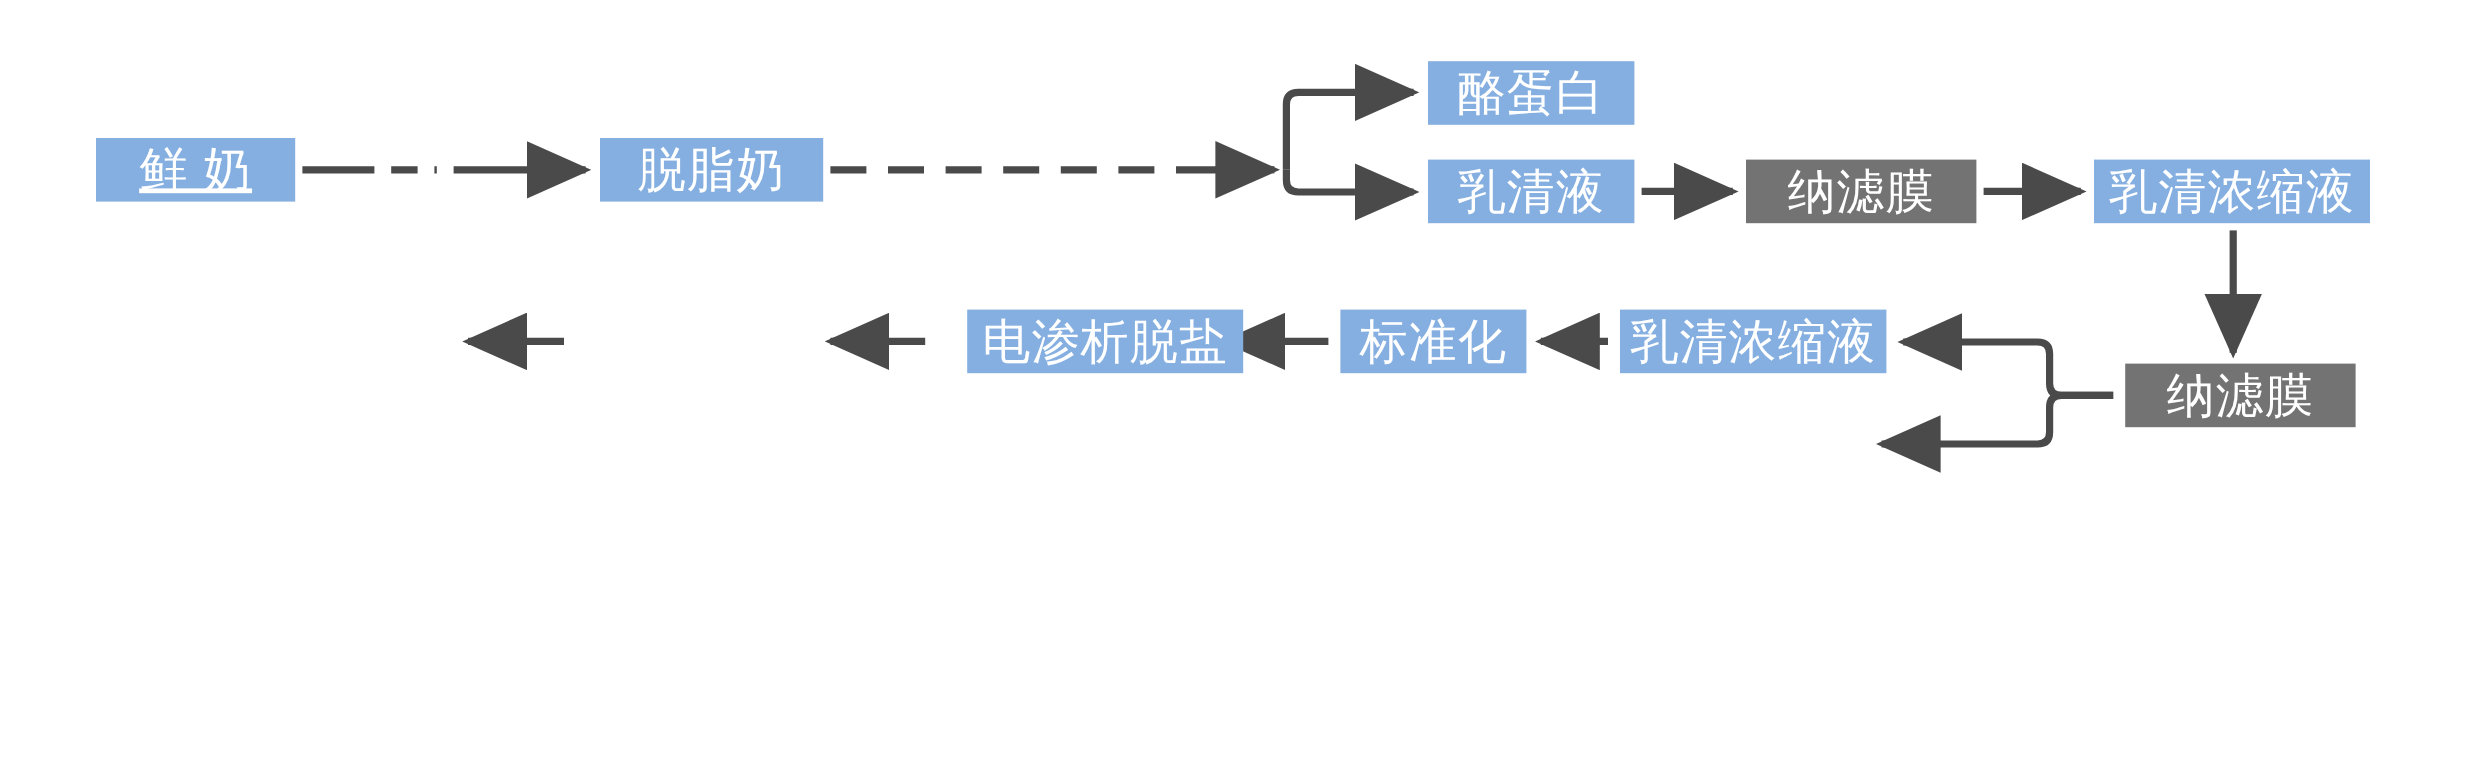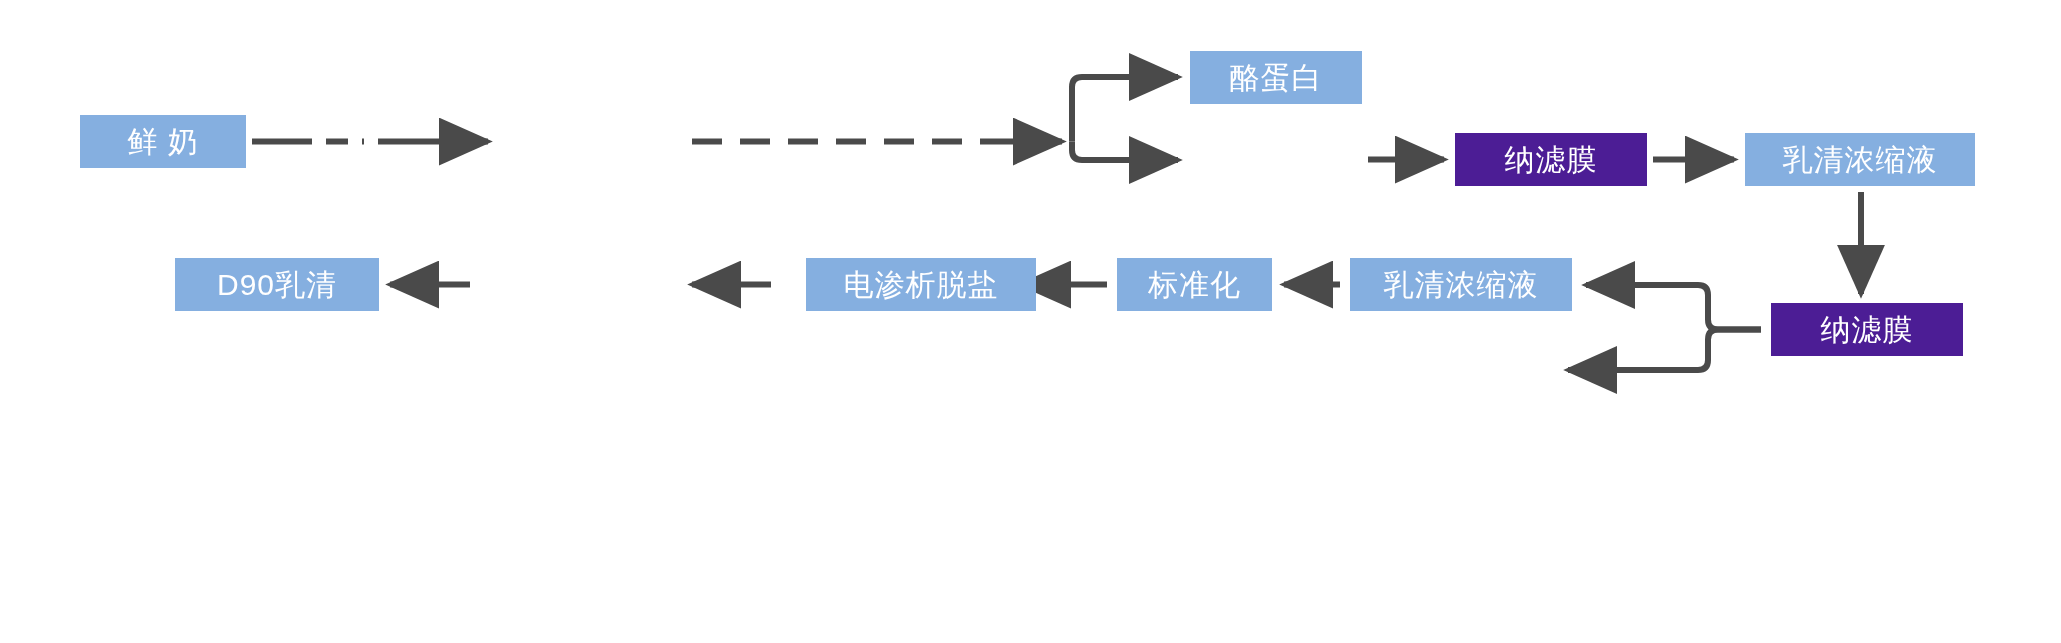--- a/index.html
+++ b/index.html
@@ -9,29 +9,29 @@
     font-family:"Liberation Sans","DejaVu Sans",sans-serif;
     overflow:hidden;
   }
   #stage{position:relative;width:2061px;height:643px;}
   #wires{position:absolute;left:0;top:0;width:2061px;height:643px;pointer-events:none;}
 
   .node{
     position:absolute;
     display:flex;align-items:center;justify-content:center;
     color:#ffffff;
-    font-size:30px;
+    font-size:40px;
     letter-spacing:1px;
     white-space:nowrap;
     box-sizing:border-box;
     line-height:1;
     text-align:right;
   }
   .node.light{background:#85AFE0;}
-  .node.dark{background:#4c1d95;}
+  .node.dark{background:#737373;}
 </style>
 </head>
 <body>
 
 <div id="stage">
 
   <svg id="wires" viewBox="0 0 2061 643" xmlns="http://www.w3.org/2000/svg">
     <defs>
       <marker id="ah" markerWidth="9" markerHeight="8" refX="8.2" refY="4" orient="auto" markerUnits="strokeWidth">
         <path d="M0,0 L9,4 L0,8 z" fill="#4A4A4A"></path>
@@ -83,35 +83,36 @@
 
     <g>
       <line x1="771" y1="284.5" x2="692" y2="284.5" stroke="#4A4A4A" stroke-width="6" marker-end="url(#ah)"></line>
     </g>
 
     <g>
       <line x1="470" y1="284.5" x2="390" y2="284.5" stroke="#4A4A4A" stroke-width="6" marker-end="url(#ah)"></line>
     </g>
   </svg>
 
-  <div class="node light" style="left:80px;top:115px;width:166px;height:53px;">鲜 奶</div>
+  <div class="node light" style="left:80px;top:115px;width:166px;height:53px;text-decoration:underline;">鲜 奶</div>
 
+  <div class="node light" style="left:500px;top:115px;width:186px;height:53px;">脱脂奶</div>
 
   <div class="node light" style="left:1190px;top:51px;width:172px;height:53px;">酪蛋白</div>
 
+  <div class="node light" style="left:1190px;top:133px;width:172px;height:53px;">乳清液</div>
 
   <div class="node dark" style="left:1455px;top:133px;width:192px;height:53px;">纳滤膜</div>
 
   <div class="node light" style="left:1745px;top:133px;width:230px;height:53px;">乳清浓缩液</div>
 
   <div class="node dark" style="left:1771px;top:303px;width:192px;height:53px;">纳滤膜</div>
 
   <div class="node light" style="left:1350px;top:258px;width:222px;height:53px;">乳清浓缩液</div>
 
 
   <div class="node light" style="left:1117px;top:258px;width:155px;height:53px;">标准化</div>
 
   <div class="node light" style="left:806px;top:258px;width:230px;height:53px;">电渗析脱盐</div>
 
 
-  <div class="node light" style="left:175px;top:258px;width:204px;height:53px;">D90乳清</div>
 
 </div>
 
 </body></html>

